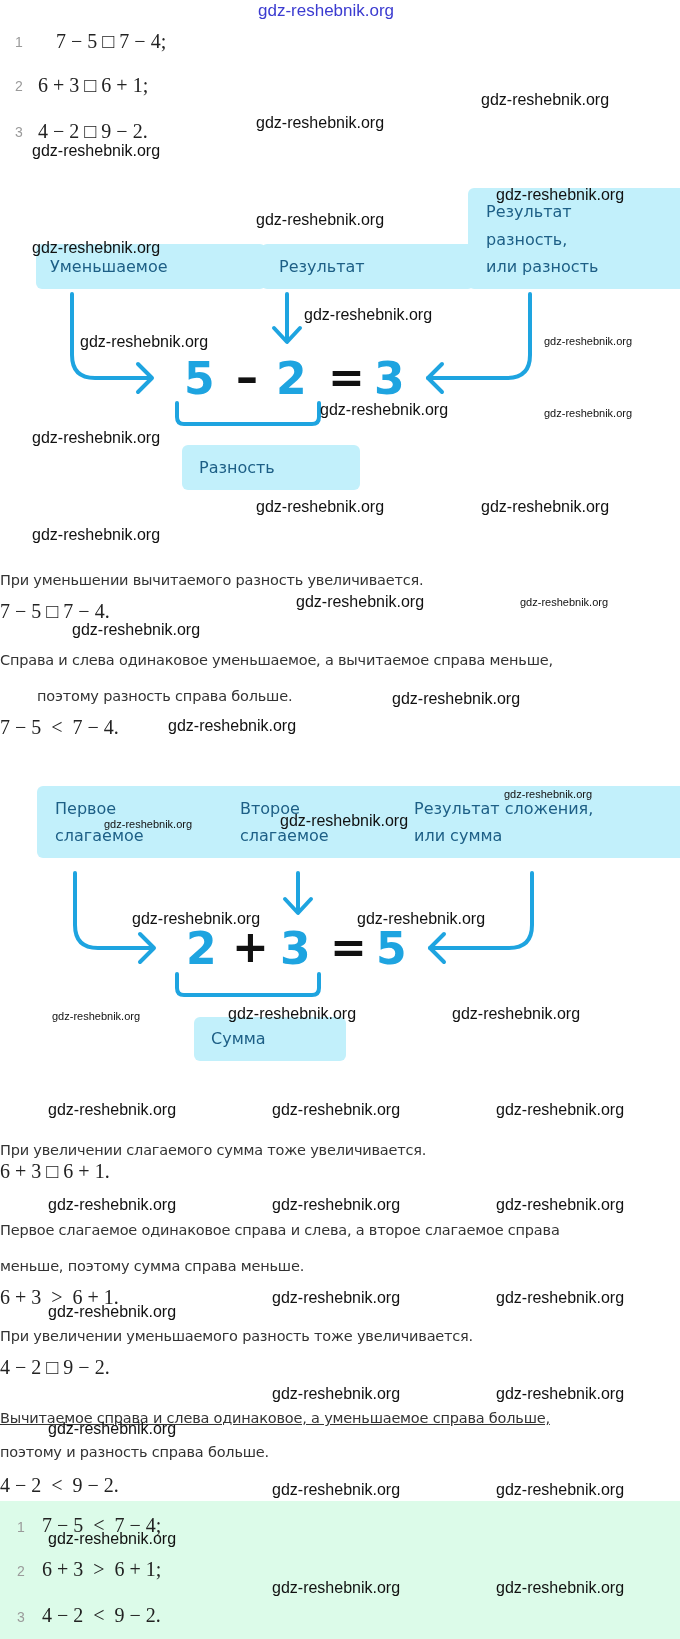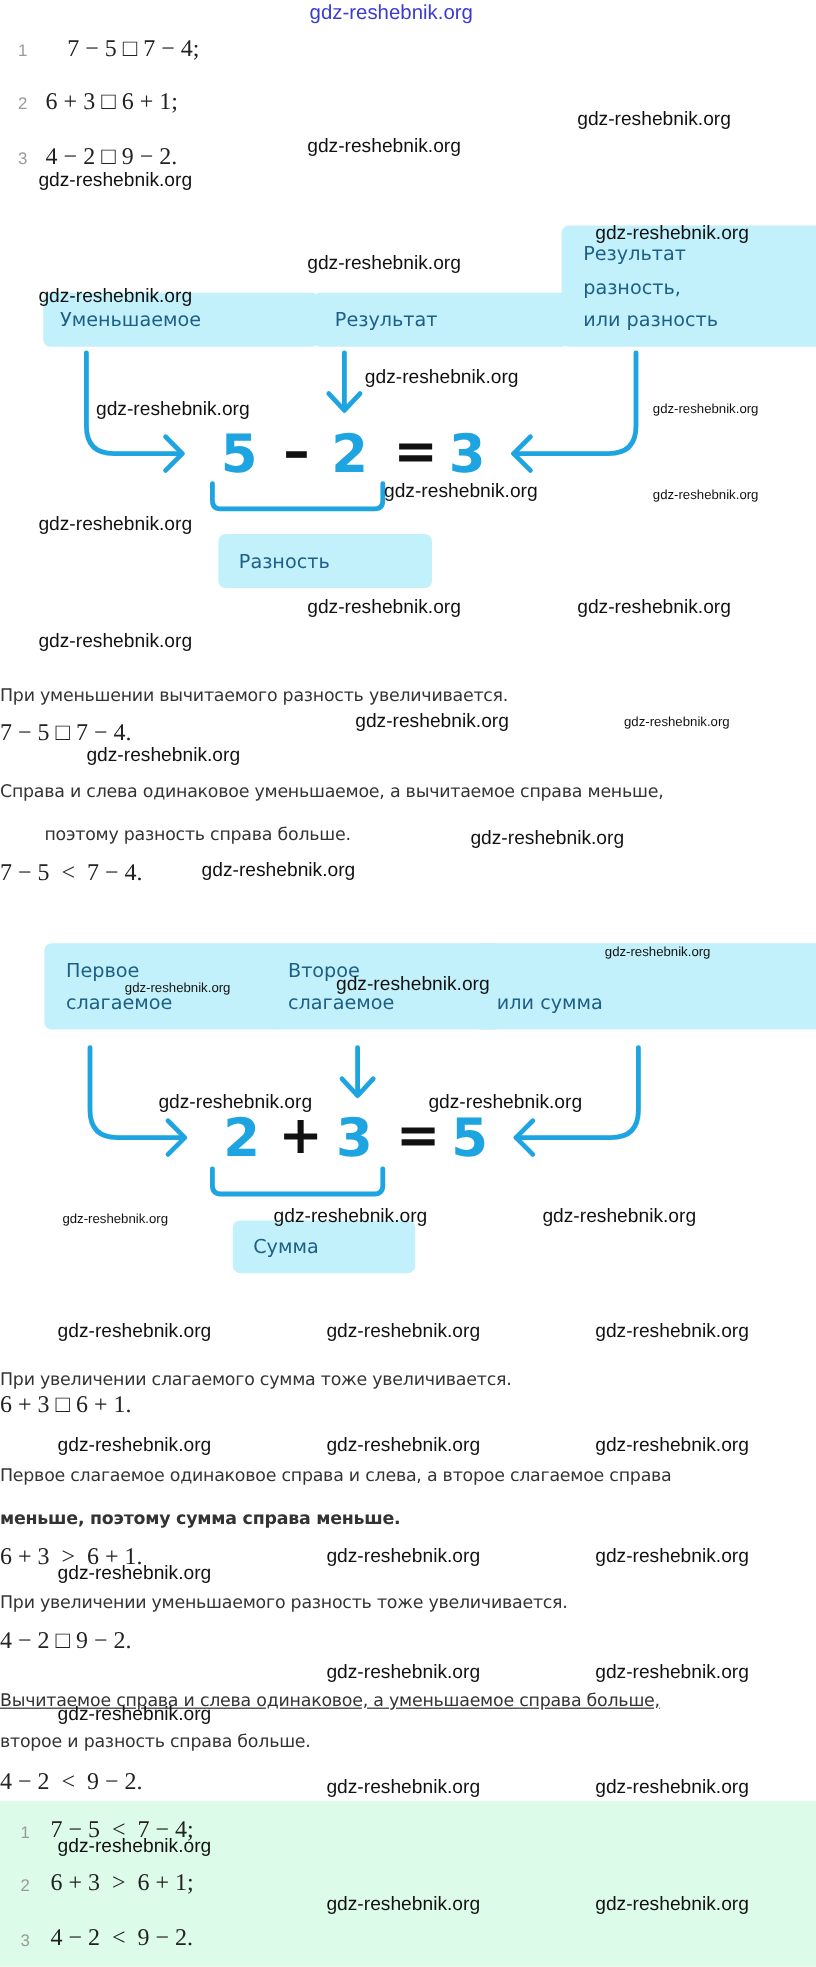--- a/index.html
+++ b/index.html
@@ -83,43 +83,44 @@
 
 <div class="box" style="left:37px;top:786px;width:148px;height:72px;">
   <span class="lbl" style="left:18px;top:9px;">Первое</span>
   <span class="lbl" style="left:18px;top:36px;">слагаемое</span>
 </div>
 <div class="box" style="left:222px;top:786px;width:148px;height:72px;">
   <span class="lbl" style="left:18px;top:9px;">Второе</span>
   <span class="lbl" style="left:18px;top:36px;">слагаемое</span>
 </div>
 <div class="box" style="left:396px;top:786px;width:246px;height:72px;">
+  <span class="lbl" style="left:18px;top:9px;">Результат сложения,</span>
   <span class="lbl" style="left:18px;top:36px;">или сумма</span>
 </div>
 
 <span class="big blue" style="left:186px;top:927px;">2</span>
 <span class="big dark" style="left:232px;top:925px;">+</span>
 <span class="big blue" style="left:280px;top:927px;">3</span>
 <span class="big dark" style="left:330px;top:925px;">=</span>
 <span class="big blue" style="left:376px;top:927px;">5</span>
 
 <div class="box" style="left:194px;top:1017px;width:104px;height:44px;">
   <span class="lbl" style="left:17px;top:8px;">Сумма</span>
 </div>
 
 <span class="abs para" style="left:0px;top:1142px;">При увеличении слагаемого сумма тоже увеличивается.</span>
 <span class="abs math" style="left:0px;top:1160px;">6 + 3 □ 6 + 1.</span>
 <span class="abs para" style="left:0px;top:1222px;">Первое слагаемое одинаковое справа и слева, а второе слагаемое справа</span>
-<span class="abs para" style="left:0px;top:1258px;font-weight:bold;">меньше, поэтому сумма справа меньше.</span>
+<span class="abs para" style="left:0px;top:1258px;">меньше, поэтому сумма справа меньше.</span>
 <span class="abs math" style="left:0px;top:1286px;white-space:pre;">6 + 3  &gt;  6 + 1.</span>
 
 <span class="abs para" style="left:0px;top:1328px;">При увеличении уменьшаемого разность тоже увеличивается.</span>
 <span class="abs math" style="left:0px;top:1356px;">4 − 2 □ 9 − 2.</span>
 <span class="abs para" style="left:0px;top:1410px;text-decoration:underline;">Вычитаемое справа и слева одинаковое, а уменьшаемое справа больше,</span>
-<span class="abs para" style="left:0px;top:1444px;">второе и разность справа больше.</span>
+<span class="abs para" style="left:0px;top:1444px;">поэтому и разность справа больше.</span>
 <span class="abs math" style="left:0px;top:1474px;white-space:pre;">4 − 2  &lt;  9 − 2.</span>
 
 <div class="answer">
   <span class="abs num" style="left:17px;top:18px;">1</span>
   <span class="abs math" style="left:42px;top:13px;white-space:pre;text-align:right;">7 − 5  &lt;  7 − 4;</span>
   <span class="abs num" style="left:17px;top:62px;">2</span>
   <span class="abs math" style="left:42px;top:57px;white-space:pre;">6 + 3  &gt;  6 + 1;</span>
   <span class="abs num" style="left:17px;top:108px;">3</span>
   <span class="abs math" style="left:42px;top:103px;white-space:pre;">4 − 2  &lt;  9 − 2.</span>
 </div>

